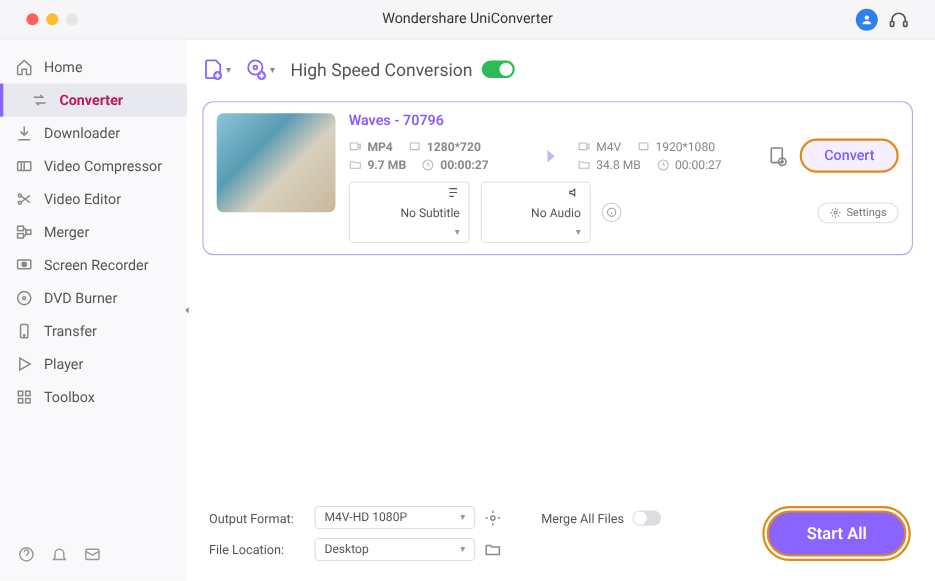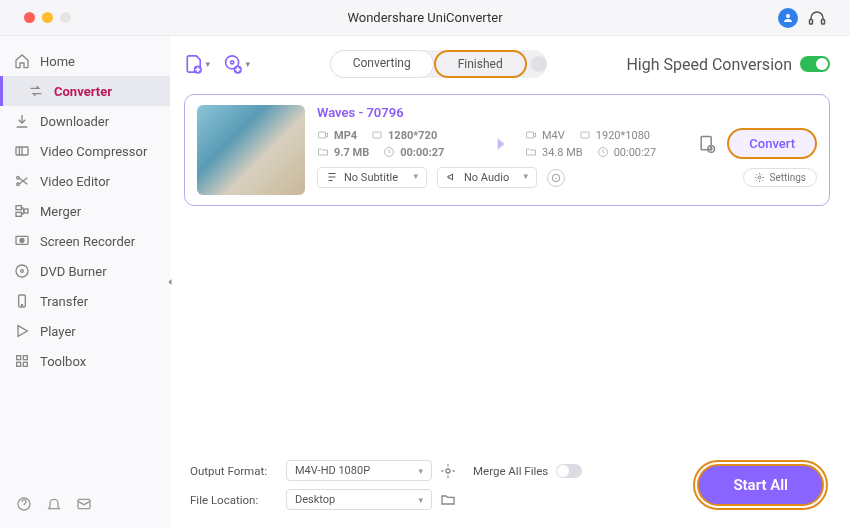--- a/index.html
+++ b/index.html
@@ -53,36 +53,36 @@
 .meta-col { display: flex; flex-direction: column; gap: 4px; }
 .meta-col.src { width: 160px; font-weight: bold; }
 .meta-col.dst { width: 160px; }
 .meta { display: flex; align-items: center; gap: 5px; font-size: 11px; color: #888; }
 .meta .micon { width: 12px; height: 12px; color: #bbb; }
 .arrow { width: 20px; height: 20px; color: #c8b8f8; margin: 0 14px; }
 .action-col { margin-left: auto; display: flex; align-items: center; gap: 10px; }
 .gear-doc { width: 20px; height: 20px; color: #888; cursor: pointer; }
 .convert-btn { border: 2px solid #e08a1a; background: #f4f0ff; color: #7b5cff; border-radius: 16px; padding: 6px 20px; font-size: 13px; cursor: pointer; font-weight: 500; }
 .opts-row { display: flex; gap: 10px; align-items: center; margin-top: 2px; }
-.dd { border: 1px solid #e0e0e4; border-radius: 4px; padding: 3px 8px; font-size: 11px; color: #555; display: flex; align-items: flex-start; gap: 6px; background: #fff; cursor: pointer; }
+.dd { border: 1px solid #e0e0e4; border-radius: 4px; padding: 3px 8px; font-size: 11px; color: #555; display: flex; align-items: flex-end; gap: 6px; background: #fff; cursor: pointer; flex-direction: column; }
 .dd .caret { margin-left: auto; font-size: 9px; color: #999; }
 .dd.w110 { width: 110px; }
 .dd.w100 { width: 100px; }
 .circ-q { width: 18px; height: 18px; border: 1px solid #ccc; border-radius: 50%; display: flex; align-items: center; justify-content: center; font-size: 10px; color: #888; cursor: pointer; }
 .settings-chip { margin-left: auto; border: 1px solid #e0e0e4; border-radius: 12px; padding: 3px 10px; font-size: 10px; color: #777; display: flex; align-items: center; gap: 4px; cursor: pointer; }
 
 
 .footer { margin-top: auto; padding: 14px 6px 18px; display: flex; align-items: center; }
 .footer-left { display: flex; flex-direction: column; gap: 8px; }
 .frow { display: flex; align-items: center; gap: 8px; }
 .flabel { font-size: 11.5px; color: #555; width: 88px; }
 .fselect { width: 146px; border: 1px solid #dcdce2; border-radius: 4px; padding: 3px 8px; font-size: 11px; color: #555; display: flex; align-items: center; background: #fff; cursor: pointer; }
 .fselect .caret { margin-left: auto; font-size: 9px; color: #999; }
 .ficon { width: 16px; height: 16px; color: #888; cursor: pointer; }
-.merge { display: flex; align-items: center; gap: 8px; margin-left: 9px; font-size: 11.5px; color: #555; }
+.merge { display: flex; align-items: center; gap: 8px; margin-left: 28px; font-size: 11.5px; color: #555; }
 .merge-toggle { width: 26px; height: 14px; background: #dcdce2; border-radius: 7px; position: relative; }
 .merge-toggle::after { content: ''; position: absolute; left: 1px; top: 1px; width: 12px; height: 12px; background: #fff; border-radius: 50%; }
 .start-all { margin-left: auto; background: #8a64ff; color: #fff; border: 2px solid #e08a1a; outline: 2px solid #e08a1a; outline-offset: 2px; border-radius: 22px; padding: 10px 34px; font-size: 15px; font-weight: 600; cursor: pointer; }
 
 
 .status-icons { position: absolute; left: 16px; bottom: 16px; display: flex; gap: 14px; color: #999; }
 .status-icons .si { width: 16px; height: 16px; cursor: pointer; }
 
 svg { display: block; }
 </style>
@@ -209,25 +209,20 @@
         <span class="caret">▾</span>
       </div>
       <div class="tool-btn">
         <svg width="20" height="20" viewBox="0 0 24 24" fill="none" stroke="currentColor" stroke-width="2">
             <circle cx="10" cy="10" r="8"></circle>
             <circle cx="10" cy="10" r="2"></circle>
             <circle cx="17" cy="19" r="5" fill="#8a64ff" stroke="none"></circle>
             <path d="M17 16v6m-3-3h6" stroke="#fff" stroke-width="2"></path>
           </svg>
         <span class="caret">▾</span>
-      </div>
-      <div class="seg">
-        <div class="seg-item sel">Converting</div>
-        <div class="seg-item finished">Finished</div>
-        <div class="seg-toggle"></div>
       </div>
       <div class="hsc">
         <span>High Speed Conversion</span>
         <div class="switch"></div>
       </div>
     </div>
 
     <div class="card">
       <div class="thumb"></div>
       <div class="card-body">

